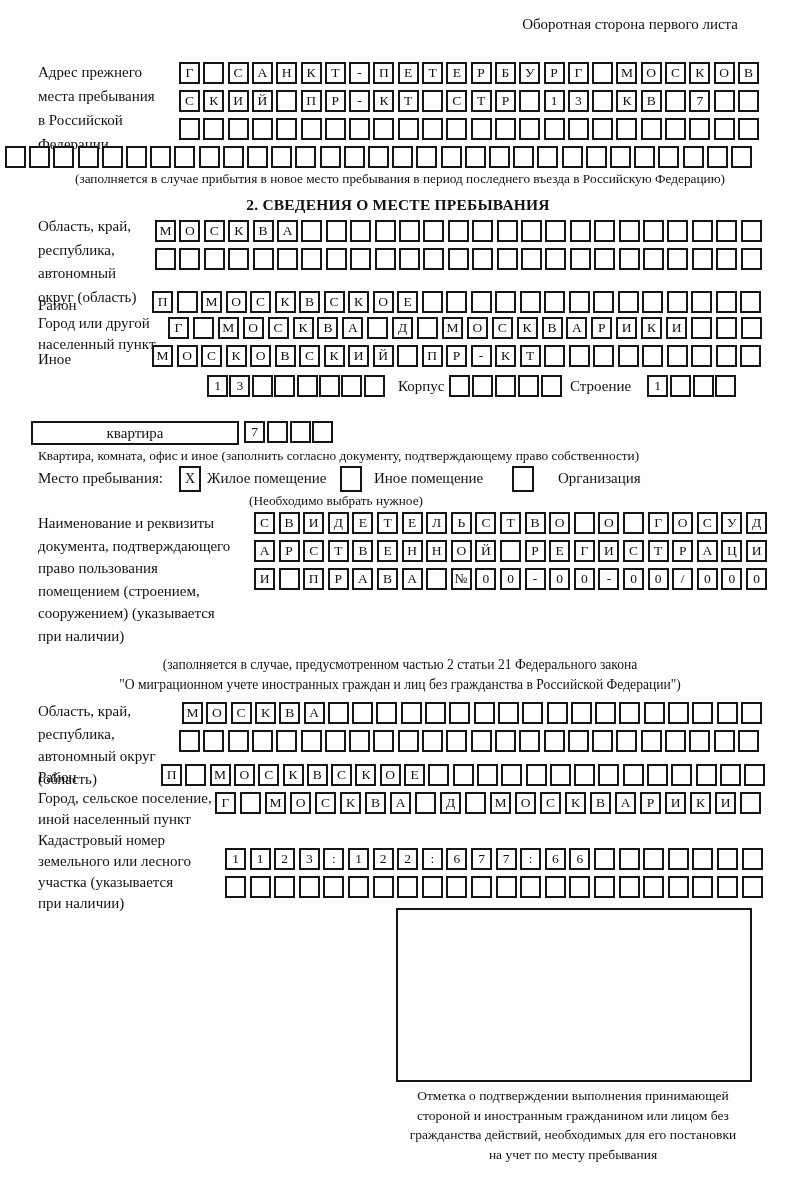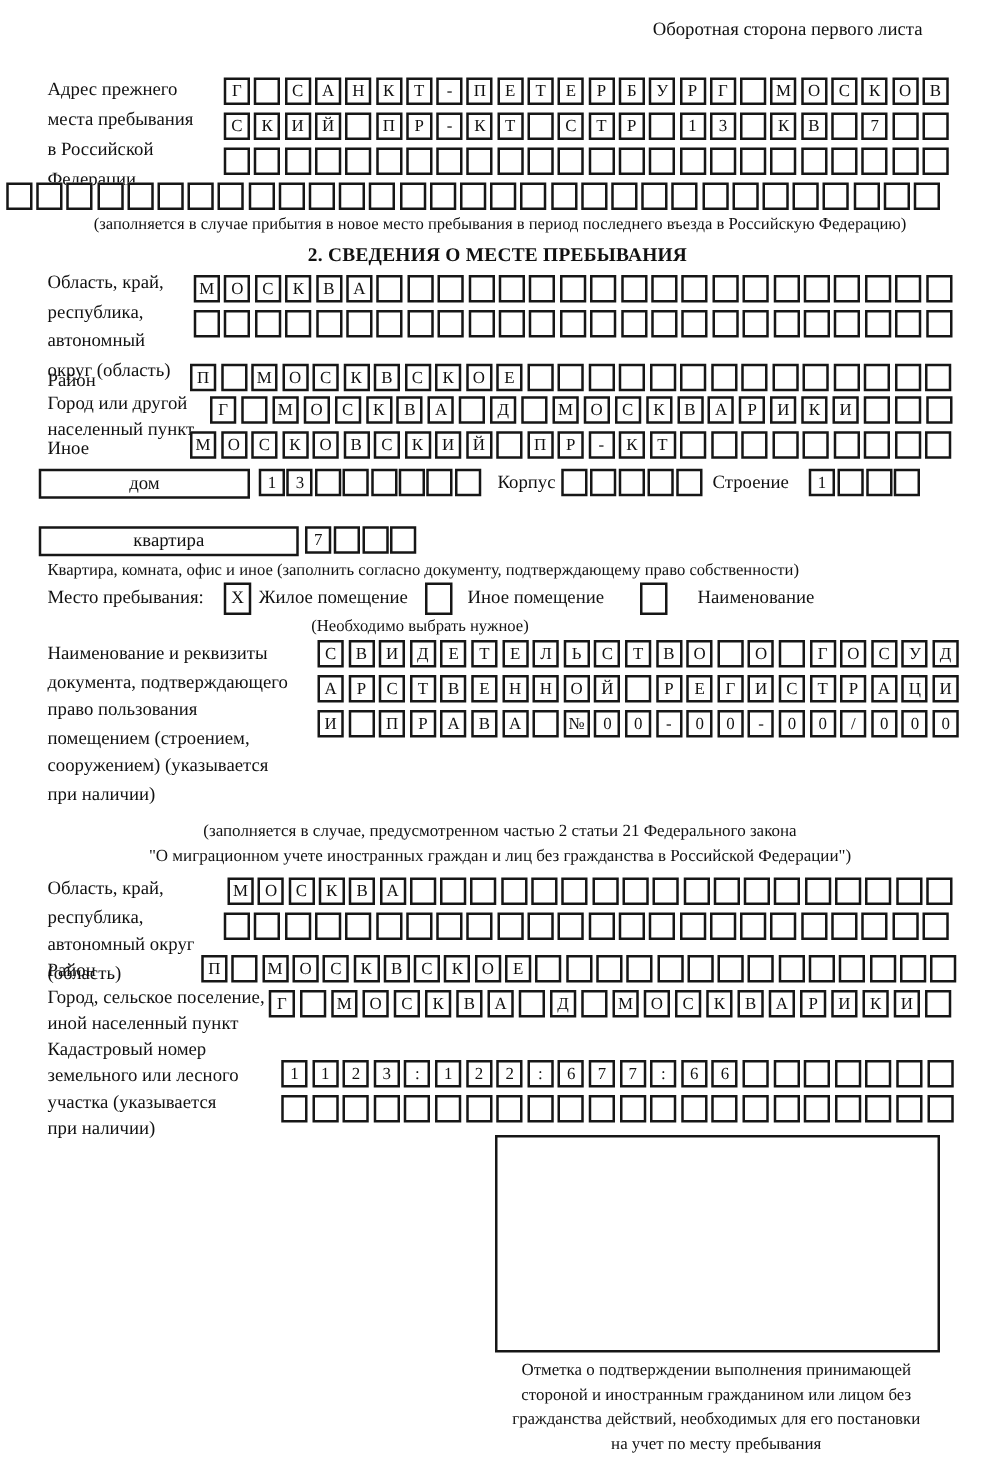--- a/index.html
+++ b/index.html
@@ -564,34 +564,33 @@
         <span class="cbox" style="left: 467.4px;"></span>
         <span class="cbox" style="left: 492px;"></span>
         <span class="cbox" style="left: 516.6px;"></span>
       </div>
     </div>
 
   <div class="cap center" style="left:0; top:171px; width:800px;">(заполняется в случае прибытия в новое место пребывания в период последнего въезда в Российскую Федерацию)</div>
 
   <div class="title">2. СВЕДЕНИЯ О МЕСТЕ ПРЕБЫВАНИЯ</div>
 
-  <div class="wrect" style="left:31px; top:375px; width:169px; height:24px;">дом</div>
   <div class="inl" style="left:398px; top:378px;">Корпус</div>
   <div class="inl" style="left:570px; top:378px;">Строение</div>
 
   <div class="wrect" style="left:31px; top:421px; width:208px; height:24px;">квартира</div>
   <div class="cap" style="left:38px; top:448px;">Квартира, комната, офис и иное (заполнить согласно документу, подтверждающему право собственности)</div>
 
   <div class="inl" style="left:38px; top:470px;">Место пребывания:</div>
   <div class="chk" style="left:179px; top:466px;">X</div>
   <div class="inl" style="left:207px; top:470px;">Жилое помещение</div>
   <div class="chk" style="left:340px; top:466px;"></div>
   <div class="inl" style="left:374px; top:470px;">Иное помещение</div>
   <div class="chk" style="left:512px; top:466px;"></div>
-  <div class="inl" style="left:558px; top:470px;">Наименование</div>
+  <div class="inl" style="left:558px; top:470px;">Организация</div>
   <div class="cap center" style="left:186px; top:493px; width:300px;">(Необходимо выбрать нужное)</div>
 
   <div class="sub" style="top:657px;">(заполняется в случае, предусмотренном частью 2 статьи 21 Федерального закона</div>
   <div class="sub" style="top:677px;">"О миграционном учете иностранных граждан и лиц без гражданства в Российской Федерации")</div>
 
   <div class="stamp-box"></div>
   <div class="stamp-cap">Отметка о подтверждении выполнения принимающей
 стороной и иностранным гражданином или лицом без
 гражданства действий, необходимых для его постановки
 на учет по месту пребывания</div>

